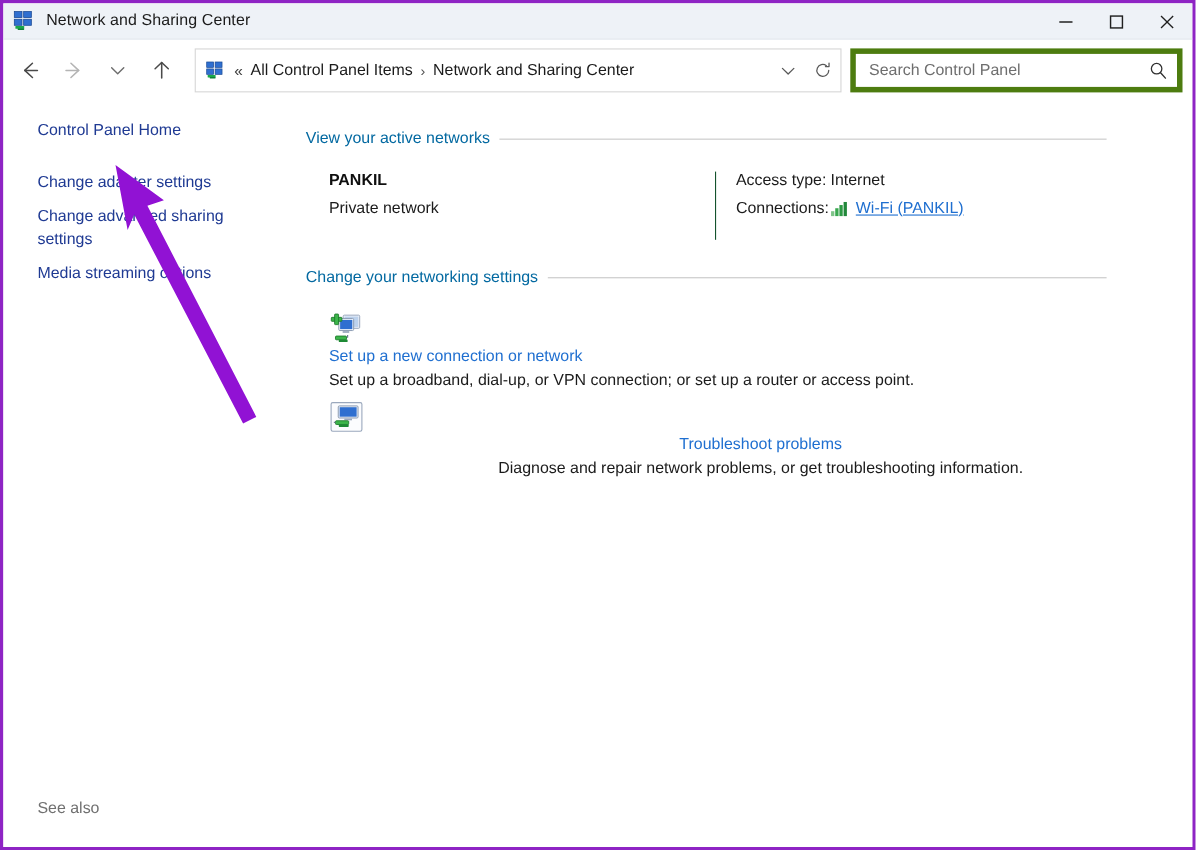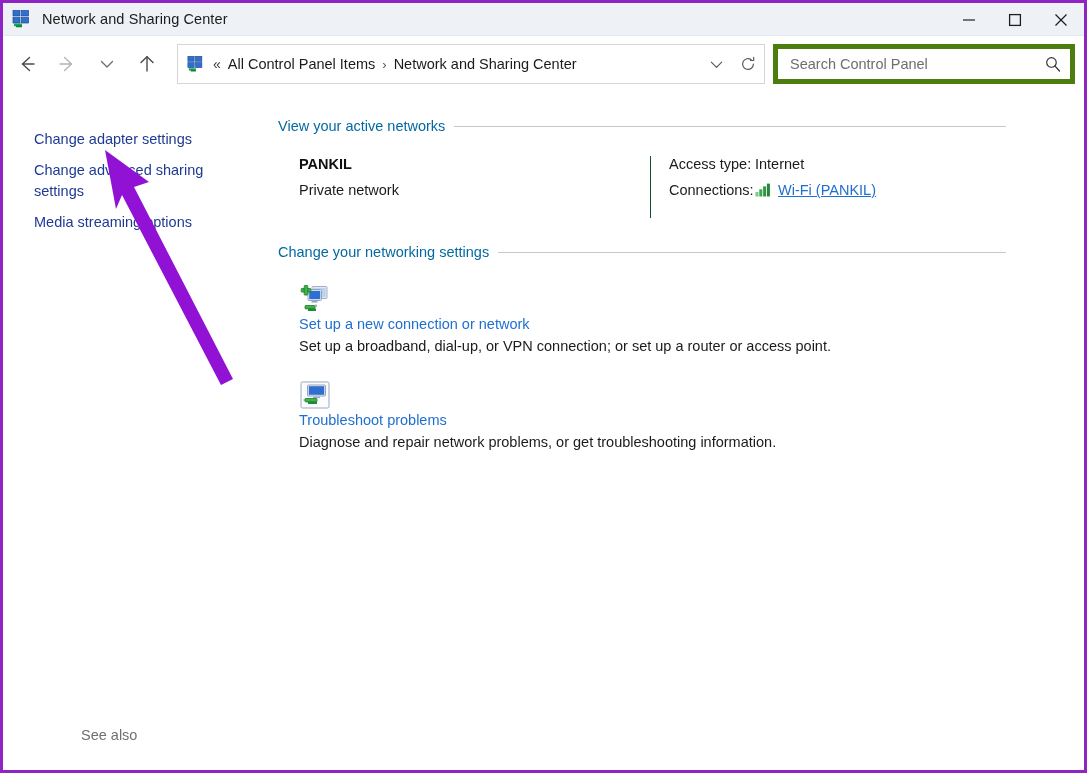--- a/index.html
+++ b/index.html
@@ -171,21 +171,20 @@
     max-width: 234px;
   }
   .side-gap-1 { height: 20px; }
   .side-gap-2 { height: 4px; }
 
   .see-also {
     position: absolute;
     bottom: 12px;
     left: 0;
     width: 100%;
-    padding-left: 47px;
   }
   .see-also-title {
     font-size: 14.5px;
     color: #707070;
     padding: 3px 6px 3px 31px;
     margin-bottom: 8px;
   }
 
   
   .arrow-overlay {
@@ -283,21 +282,21 @@
     font-size: 14.5px;
     color: #1f6fd0;
     text-decoration: none;
     display: inline-block;
     margin-bottom: 6px;
   }
   .task-desc {
     font-size: 14.5px;
     color: #1b1b1b;
   }
-  .task.second { margin-top: 24px; }
+  .task.second { margin-top: 8px; text-align: center; }
 </style>
 </head>
 <body>
 
 <div id="window">
 
   <div class="titlebar">
     <span class="titlebar-icon">
       <svg width="20" height="20" viewBox="0 0 20 20">
         <rect x="1" y="1.5" width="7" height="5.5" fill="#2f6fd0" stroke="#1a4a94" stroke-width="0.7"></rect>
@@ -391,20 +390,21 @@
             <circle cx="8.3" cy="8.3" r="5.3" fill="none" stroke="currentColor" stroke-width="1.3"></circle>
             <line x1="12.3" y1="12.3" x2="17.2" y2="17.8" stroke="currentColor" stroke-width="1.4" stroke-linecap="round"></line>
           </svg>
       </span>
     </div>
   </div>
 
   <div class="body">
 
     <div class="sidebar">
+      <a class="side-link" href="#">Control Panel Home</a>
       <div class="side-gap-1"></div>
       <a class="side-link" href="#">Change adapter settings</a>
       <div class="side-gap-2"></div>
       <a class="side-link" href="#">Change advanced sharing settings</a>
       <div class="side-gap-2"></div>
       <a class="side-link" href="#">Media streaming options</a>
 
       <div class="see-also">
         <div class="see-also-title">See also</div>
         <div class="side-gap-2"></div>

